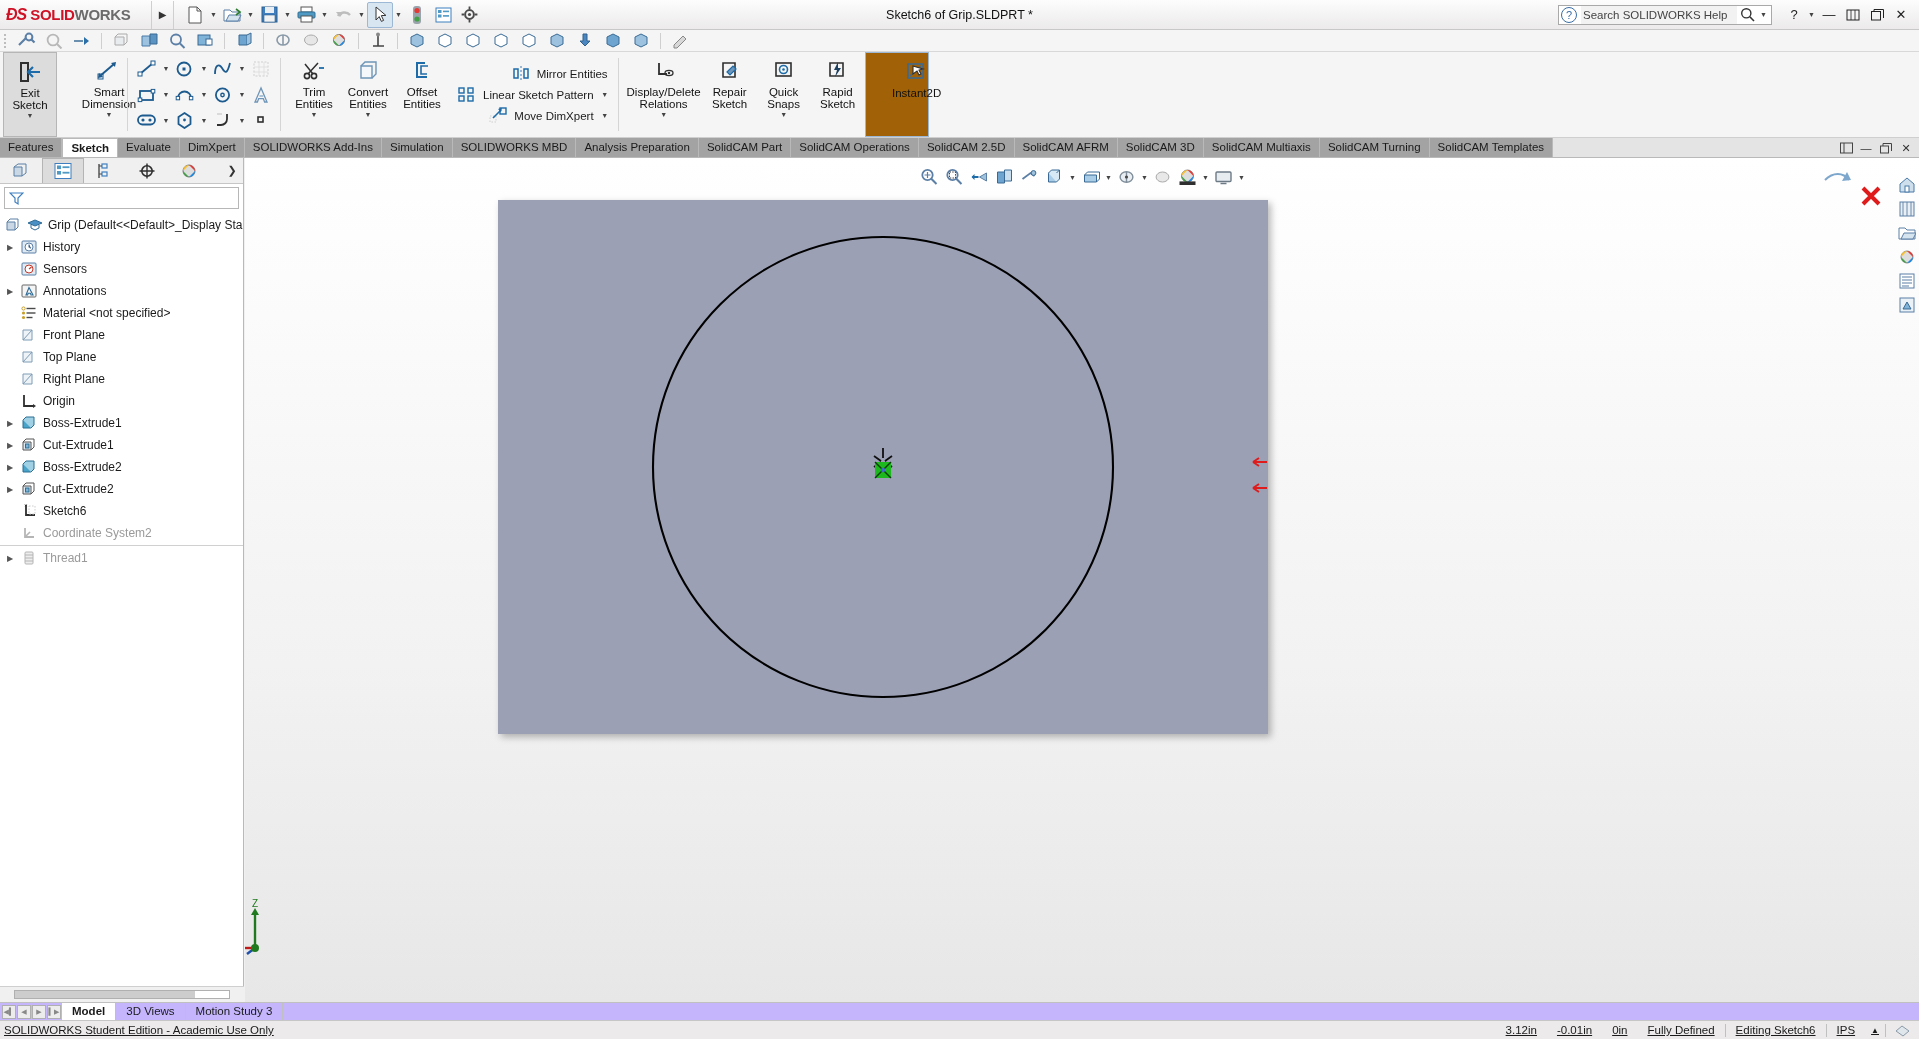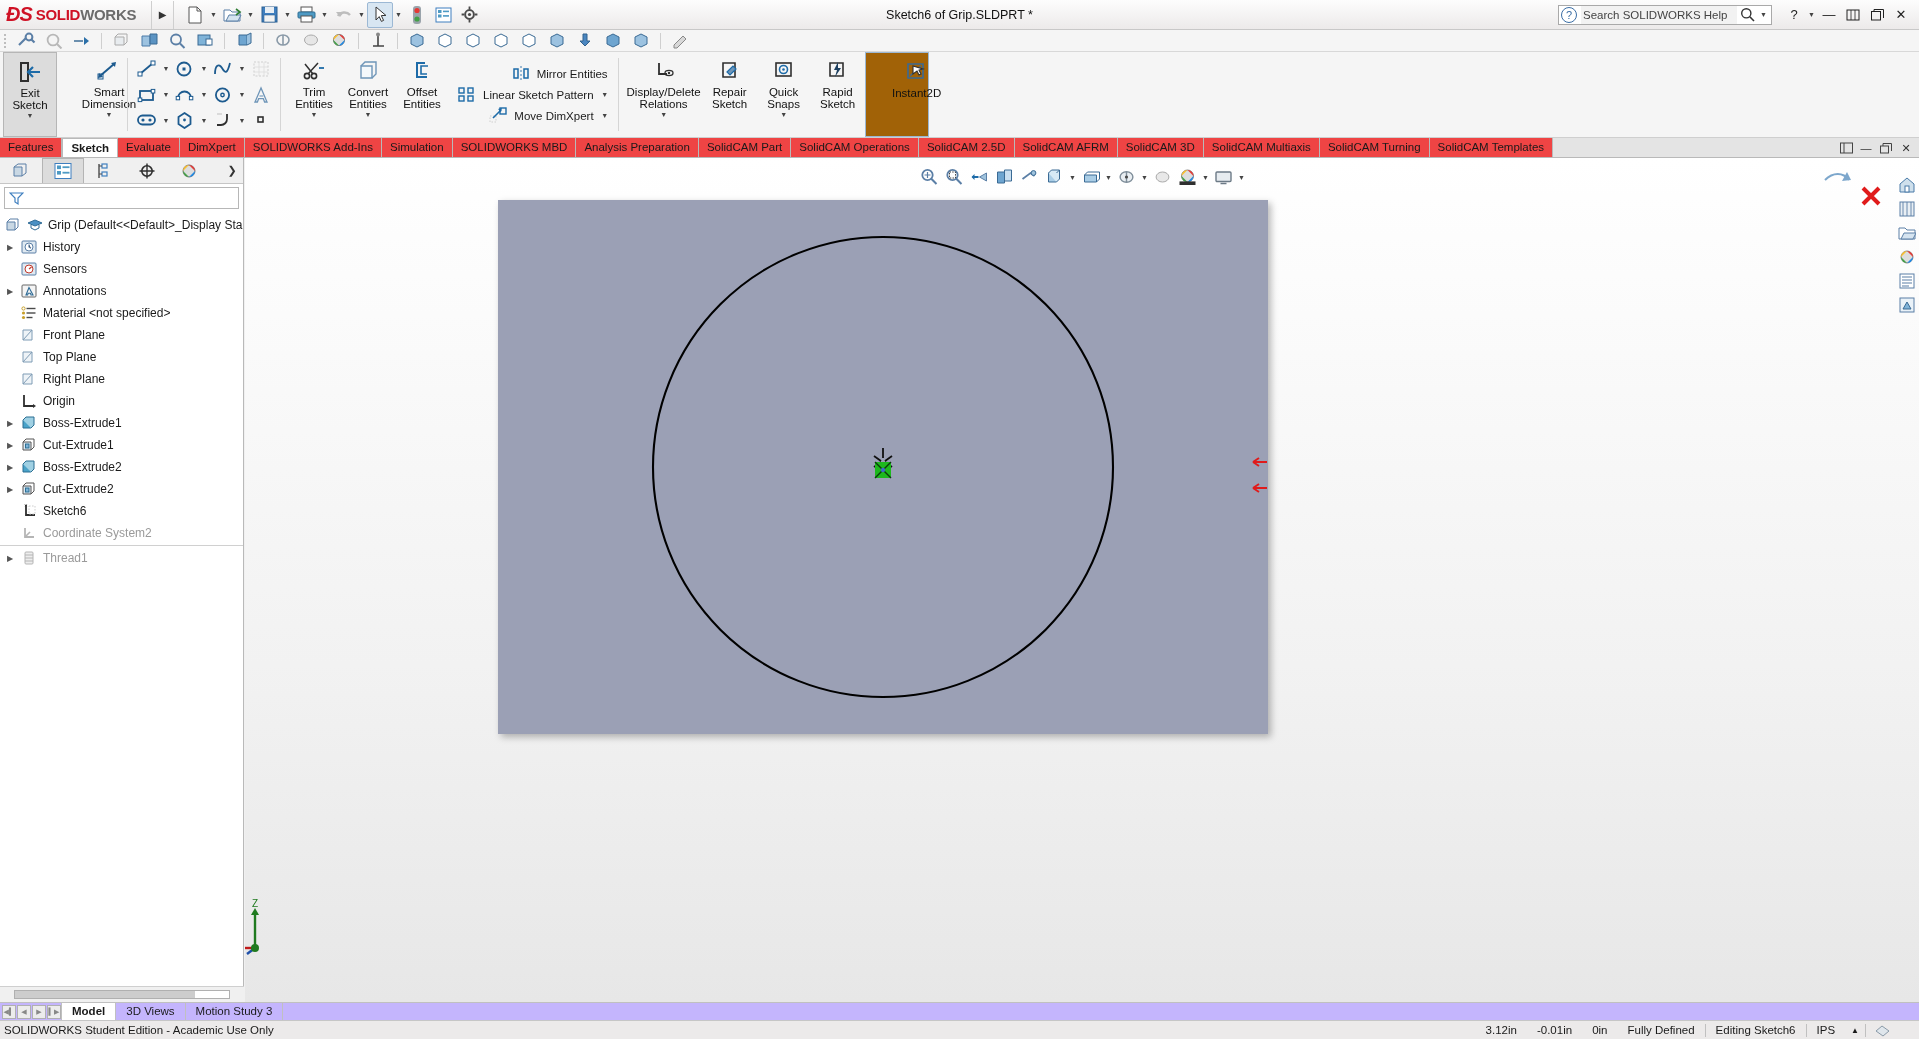--- a/index.html
+++ b/index.html
@@ -18,21 +18,21 @@
   .titlebar {
     position: absolute; left:0; top:0; width:1919px; height:30px;
     background: linear-gradient(#fdfdfd,#eceaea);
     border-bottom: 1px solid #c8c8c8;
     display:flex; align-items:center;
   }
   .logo-wrap {
     width: 152px; height: 28px; display:flex; align-items:center;
     padding-left: 6px; border-right:1px solid #cfcfcf;
   }
-  .ds-logo { font-style: italic; font-weight: bold; color:#cf1125; font-size:20px; letter-spacing:-1px; margin-right:4px;text-align:right;}
+  .ds-logo { font-style: italic; font-weight: bold; color:#cf1125; font-size:16px; letter-spacing:-1px; margin-right:4px;text-align:right;}
   .sw-logo { font-weight: bold; font-size:15px; letter-spacing:-0.3px; }
   .sw-logo .b { color:#cf1125; }
   .sw-logo .g { color:#6b6b6b; font-weight:600;}
   .tb-arrow {
     width:22px; height:28px; display:flex; align-items:center; justify-content:center;
     border-right:1px solid #cfcfcf; color:#333; font-size:10px;
   }
   .tb-icons { display:flex; align-items:center; gap:0px; padding-left:8px; }
   .tbi {
     width:26px; height:26px; display:flex; align-items:center; justify-content:center;
@@ -96,21 +96,21 @@
   .rbtn .sub { font-size:7px; color:#444; margin-top:-1px;}
 
   
   .tabstrip {
     position:absolute; left:0; top:138px; width:1919px; height:20px;
     background:#e4e4e4; display:flex; align-items:flex-end;
     border-bottom:1px solid #b9b9b9;
   }
   .tab {
     height:19px; line-height:19px; padding:0 8px; font-size:11.5px; color:#1a1a1a;
-    border-right:1px solid #b9b9b9; background:#ef4444; white-space:nowrap;
+    border-right:1px solid #b9b9b9; background:#a3a3a3; white-space:nowrap;
   }
   .tab.active { background:#fff; font-weight:bold; border-top:1px solid #b9b9b9; border-left:1px solid #b9b9b9;}
   .tabstrip-right { margin-left:auto; display:flex; align-items:center; padding-right:4px; gap:2px;}
   .tsr { width:18px;height:18px; display:flex;align-items:center;justify-content:center; font-size:11px; color:#333;}
 
   
   .leftpanel {
     position:absolute; left:0; top:158px; width:244px; bottom:37px;
     background:#fff; border-right:1px solid #b9b9b9;
   }
@@ -167,24 +167,24 @@
     background:#c4b5fd; border-top:1px solid #c0c0c0; display:flex; align-items:center;
   }
   .navbtns { display:flex; align-items:center; padding-left:2px; }
   .nb { width:14px;height:14px; border:1px solid #b0b0b0; background:#ececec; display:flex;align-items:center;justify-content:center;
         font-size:7px; color:#888; margin-right:1px;}
   .btab { height:17px; line-height:17px; padding:0 10px; font-size:11.5px; border-left:1px solid #c0c0c0; border-right:1px solid #c0c0c0; margin-left:-1px;}
   .btab.active { background:#fff; font-weight:bold; }
   .statusbar {
     position:absolute; left:0; bottom:0; width:1919px; height:19px;
     background:#eceaea; border-top:1px solid #c6c6c6; display:flex; align-items:center;
-    font-size:11.5px; color:#1a1a1a;
+    font-size:11.5px; color:#1a1a1a;text-decoration:underline;
   }
   .sb-left { padding-left:4px; }
-  .sb-right { margin-left:auto; display:flex; align-items:center; padding-right:20px;justify-content:flex-end; }
+  .sb-right { margin-left:auto; display:flex; align-items:center; padding-right:0;justify-content:flex-end; }
   .sb-cell { padding:0 10px; white-space:nowrap; }
   .sb-div { width:1px; height:13px; background:#c0c0c0; }
   svg { display:block; }
 </style>
 </head>
 <body>
 
 <div id="app">
 
   <div class="titlebar">

